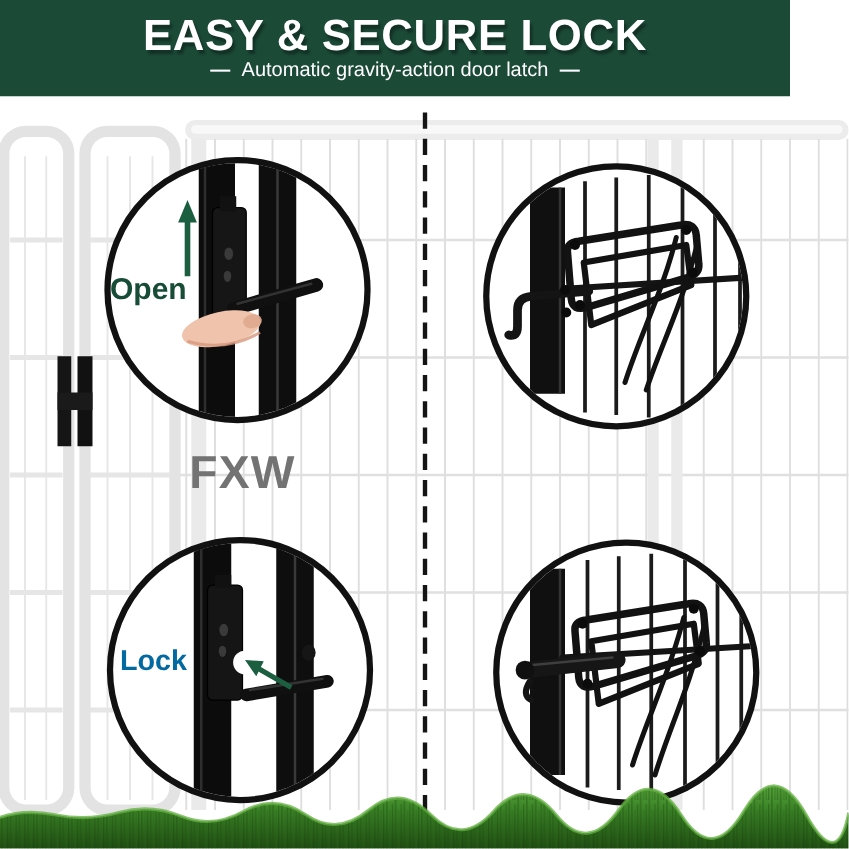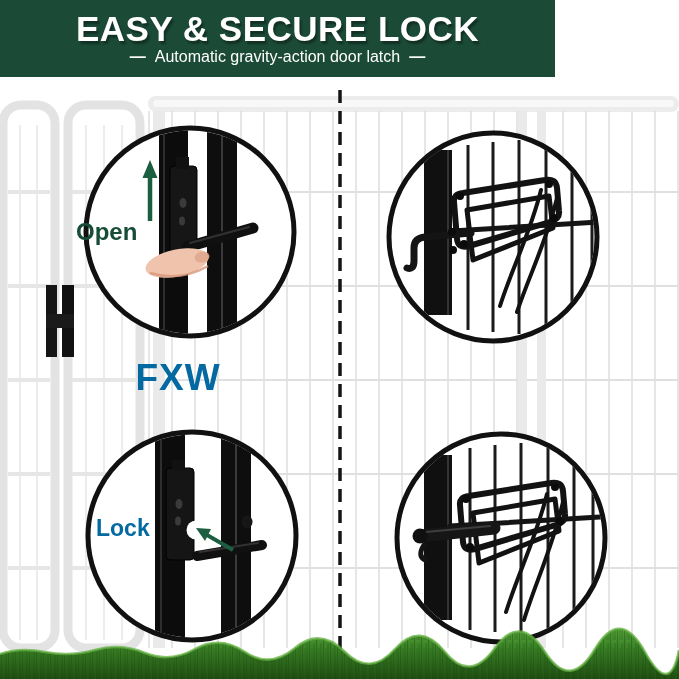--- a/index.html
+++ b/index.html
@@ -2,38 +2,38 @@
 <html><head>
 <meta charset="utf-8">
 <style>
   html,body{margin:0;padding:0;background:#fff;}
   .canvas{
     position:relative;width:679px;height:679px;overflow:hidden;background:#ffffff;
     font-family:"Liberation Sans", sans-serif;
   }
   
   .header{
-    position:absolute;left:0;top:0;width:555px;height:77px;background:#1b4a37;
+    position:absolute;left:0;top:0;width:632px;height:77px;background:#1b4a37;
     display:flex;flex-direction:column;align-items:center;justify-content:center;gap:1px;z-index:5;
   }
   .header .title{
     color:#ffffff;font-size:35px;font-weight:bold;letter-spacing:.5px;line-height:1.05;
     text-shadow:2px 3px 2px rgba(0,0,0,.35);white-space:nowrap;
   }
   .header .subtitle{
     color:#ffffff;font-size:16px;font-weight:500;display:flex;align-items:center;white-space:nowrap;
   }
   .header .subtitle .dash{margin:0 9px;font-weight:bold;}
   
   .scene{position:absolute;left:0;top:0;z-index:1;}
   
   .overlay-label{position:absolute;z-index:4;font-weight:bold;white-space:nowrap;}
-  .open-label{left:76px;top:218px;font-size:24px;color:#174d37;}
+  .open-label{left:88px;top:218px;font-size:24px;color:#174d37;}
   .lock-label{left:96px;top:515px;font-size:23px;color:#0369a1;}
-  .fxw-label{left:122px;top:357px;width:112px;text-align:center;font-size:37px;color:#0369a1;letter-spacing:1px;}
+  .fxw-label{left:138px;top:357px;width:112px;text-align:center;font-size:37px;color:#737373;letter-spacing:1px;}
   .others-label{left:408px;top:358px;width:182px;text-align:center;font-size:36px;color:#3b3b3b;letter-spacing:-.5px;}
 </style>
 </head>
 <body>
 
 <div class="canvas">
 
   <svg class="scene" width="679" height="679" viewBox="0 0 679 679" aria-hidden="true">
     <defs>
       <clipPath id="clipTL">

